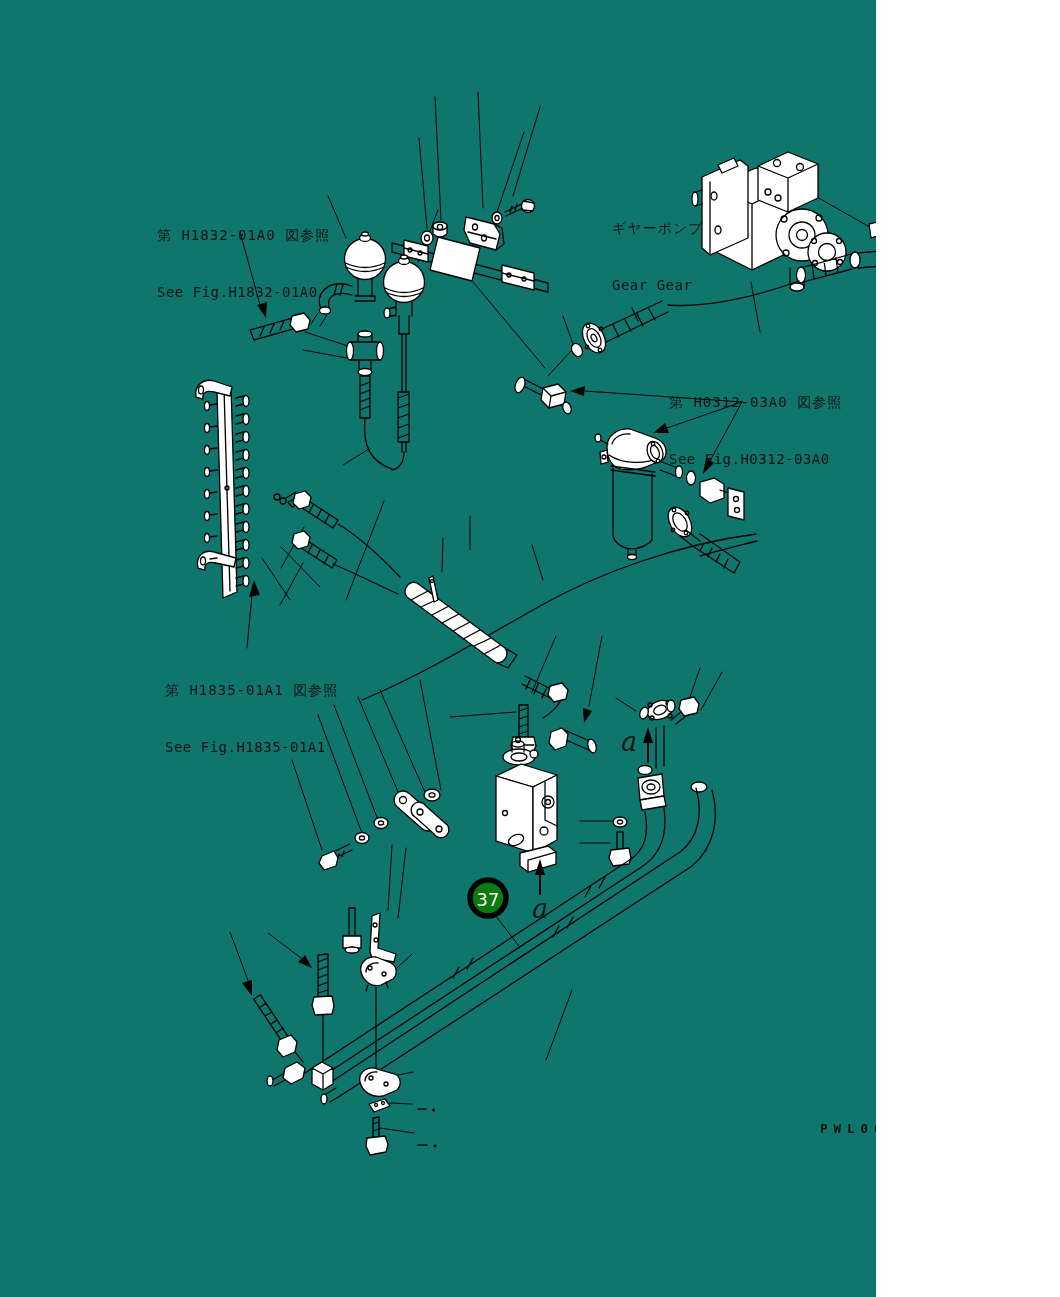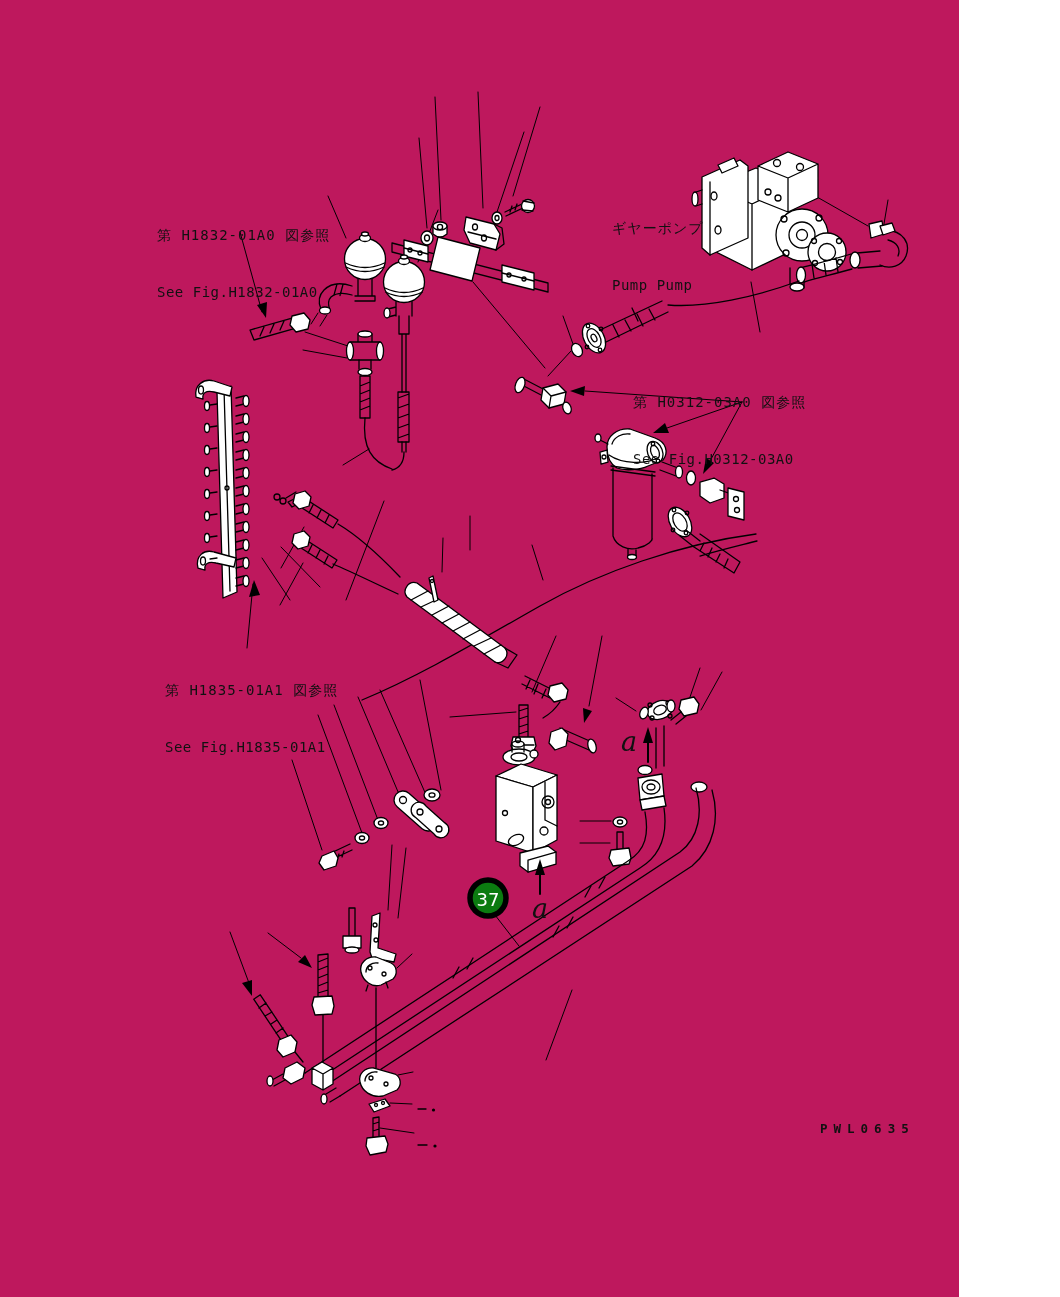--- a/index.html
+++ b/index.html
@@ -1,16 +1,16 @@
 <!DOCTYPE html>
 <html><head>
 <meta charset="utf-8">
 <style>
   html,body{margin:0;padding:0;background:#fff;}
-  .stage{position:relative;width:959px;height:1297px;background:#be185d;overflow:hidden;
+  .stage{position:relative;width:876px;height:1297px;background:#0f766e;overflow:hidden;
          font-family:"DejaVu Sans Mono","Liberation Mono",monospace;color:#111;}
   .stage svg{position:absolute;left:0;top:0;}
   .label{position:absolute;font-size:14px;line-height:19px;letter-spacing:.5px;white-space:pre;}
   .label .jp{letter-spacing:1px;}
   .alabel{position:absolute;font-family:"DejaVu Serif","Liberation Serif",serif;
           font-style:italic;font-size:27px;line-height:27px;}
   .code{position:absolute;font-size:12.5px;letter-spacing:6px;font-weight:bold;}
   .callout-num{position:absolute;left:471px;top:889px;width:34px;text-align:center;
                font-size:18px;color:#fff;font-family:"DejaVu Sans","Liberation Sans",sans-serif;}
 </style>
@@ -413,24 +413,24 @@
 </g>
 </svg>
 
   <div class="label" style="left:157px;top:188px">
     <div class="jp">第 H1832-01A0 図参照</div>
     <div class="en">See Fig.H1832-01A0</div>
   </div>
 
   <div class="label" style="left:612px;top:181px">
     <div class="jp">ギヤーポンプ</div>
-    <div class="en">Pump Pump</div>
+    <div class="en">Gear Gear</div>
   </div>
 
-  <div class="label" style="left:633px;top:355px">
+  <div class="label" style="left:669px;top:355px">
     <div class="jp">第 H0312-03A0 図参照</div>
     <div class="en">See Fig.H0312-03A0</div>
   </div>
 
 
   <div class="label" style="left:165px;top:643px">
     <div class="jp">第 H1835-01A1 図参照</div>
     <div class="en">See Fig.H1835-01A1</div>
   </div>
 

